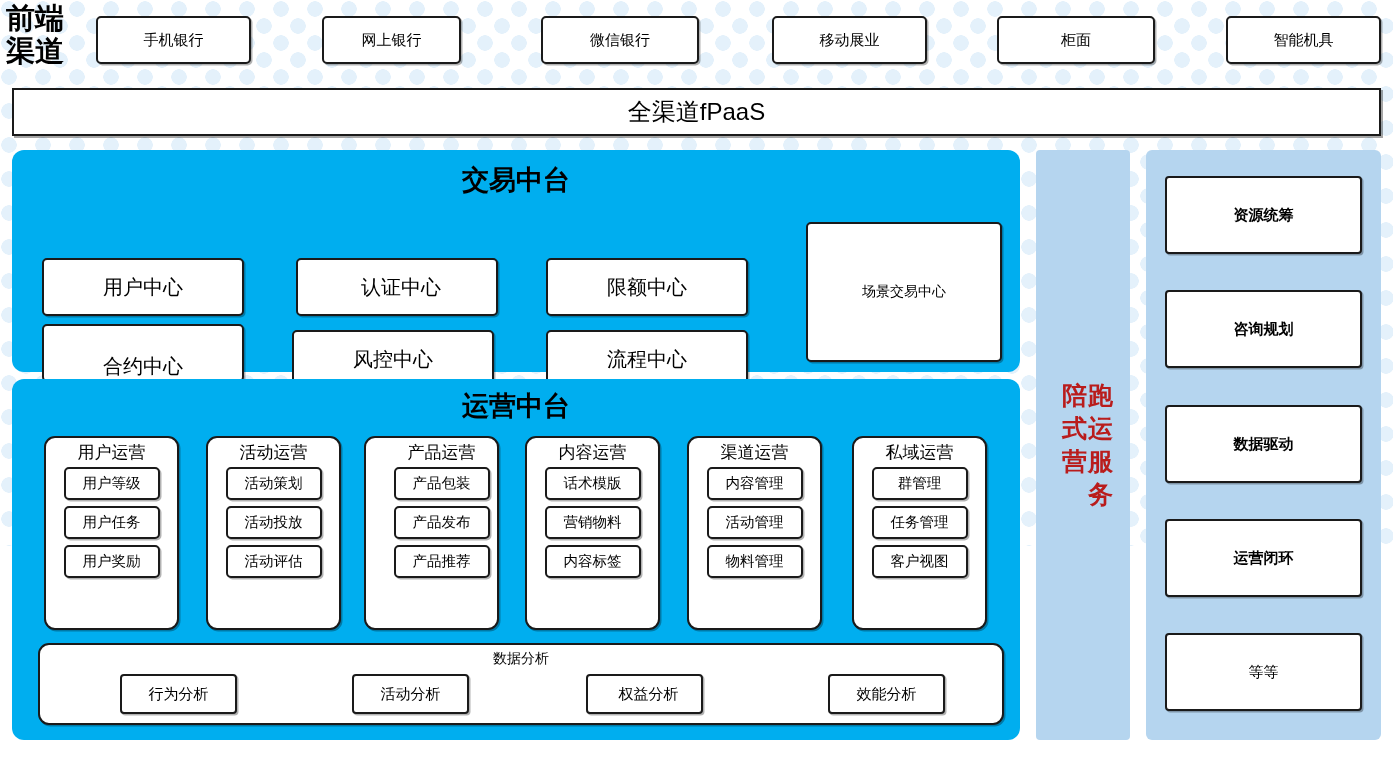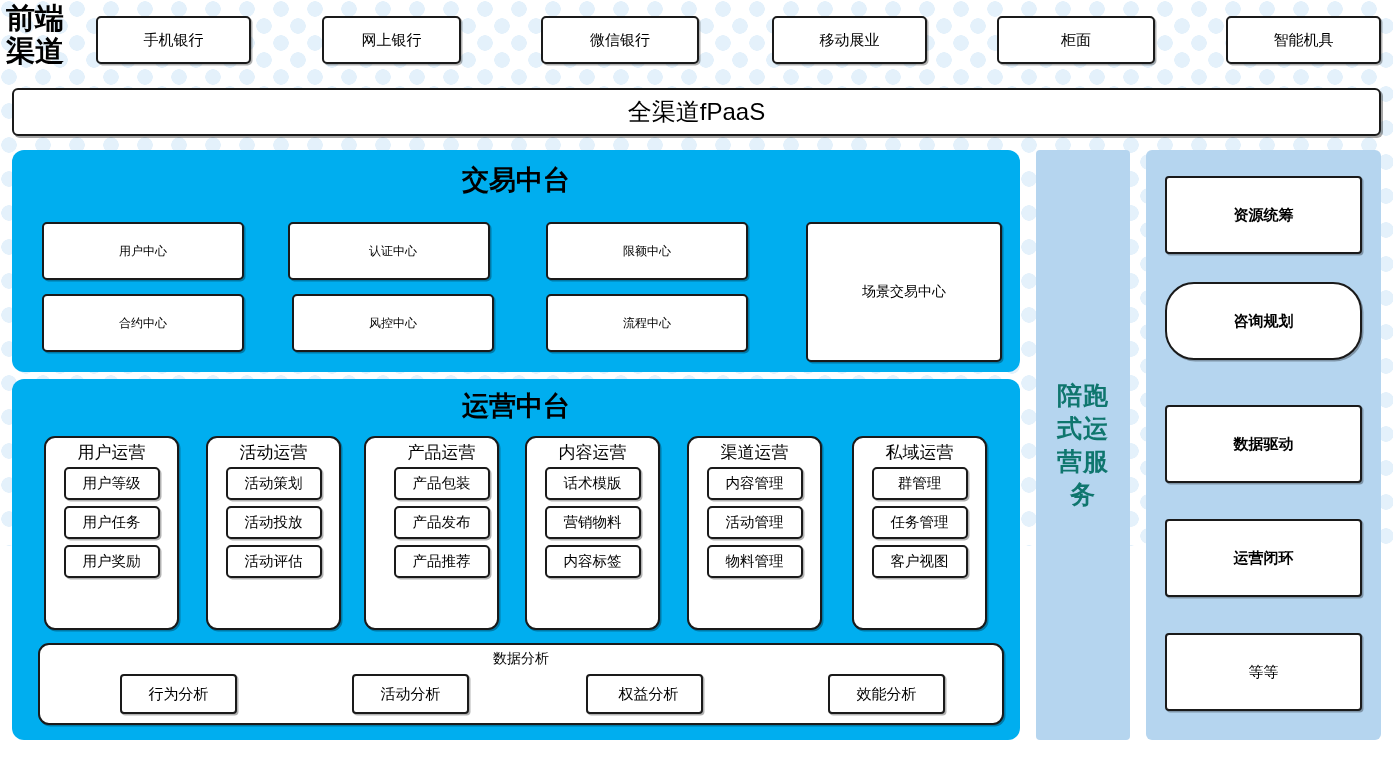--- a/index.html
+++ b/index.html
@@ -47,21 +47,21 @@
     top: 16px; height: 48px;
     font-size: 15px;
     border-width: 2.5px;
   }
 
   
   #fpaas {
     position: absolute; left: 12px; top: 88px;
     width: 1369px; height: 48px;
     font-size: 24px;
-    border-radius: 6px;
+    border-radius: 0;
     border-width: 2.5px;
     box-shadow: 2px 2px 0 rgba(0,0,0,0.35);
   }
 
   
   .cyanpanel {
     position: absolute;
     background: #00AEEF;
     border-radius: 12px;
   }
@@ -75,21 +75,22 @@
     color: #000;
     font-family: "Liberation Serif", "DejaVu Serif", serif;
   }
   #trade-panel .panel-title { top: 12px; font-size: 27px; }
   #ops-panel   .panel-title { top: 9px;  font-size: 27px; }
 
   
   .tbox {
     position: absolute;
     height: 58px; width: 202px;
-    font-size: 12px;
+    font-size: 20px;
+    margin-top: 36px;
   }
   #scene-box {
     position: absolute;
     left: 794px; top: 72px;
     width: 196px; height: 140px;
     font-size: 14px;
   }
 
   
   .ops-col {
@@ -144,22 +145,22 @@
     width: 94px; height: 590px;
     background: #B5D5EF;
     border-radius: 4px;
     display: flex; align-items: center; justify-content: center;
   }
   #accompany-text {
     font-size: 25px;
     font-weight: 700;
     line-height: 33px;
     letter-spacing: 1px;
-    color: #0f766e;
-    text-align: center;
+    color: #b91c1c;
+    text-align: right;
     width: 62px;
     word-break: break-all;
     font-family: "Liberation Sans", "DejaVu Sans", sans-serif;
   }
 
   
   #services {
     position: absolute;
     left: 1146px; top: 150px;
     width: 235px; height: 590px;
@@ -208,28 +209,28 @@
   <div class="wbox" id="fpaas">
     <span>全渠道fPaaS</span>
   </div>
 
   <div class="cyanpanel" id="trade-panel">
     <div class="panel-title">交易中台</div>
 
     <div class="wbox tbox" style="left:30px; top:72px;">
       <span>用户中心</span>
     </div>
-    <div class="wbox tbox" style="left:276px; top:72px;padding-left:8px;">
+    <div class="wbox tbox" style="left:284px; top:72px;padding-left:8px;">
       <span>认证中心</span>
     </div>
     <div class="wbox tbox" style="left:534px; top:72px;">
       <span>限额中心</span>
     </div>
 
-    <div class="wbox tbox" style="left:30px; top:144px;">
+    <div class="wbox tbox" style="left:30px; top:138px;align-items:flex-end;">
       <span>合约中心</span>
     </div>
     <div class="wbox tbox" style="left:280px; top:144px;">
       <span>风控中心</span>
     </div>
     <div class="wbox tbox" style="left:534px; top:144px;">
       <span>流程中心</span>
     </div>
 
     <div class="wbox" id="scene-box">
@@ -336,21 +337,21 @@
   </div>
 
   <div id="accompany">
     <div id="accompany-text">陪跑式运营服务</div>
   </div>
 
   <div id="services">
     <div class="wbox svc-card" style="top:26px;">
       <span>资源统筹</span>
     </div>
-    <div class="wbox svc-card" style="top:132px;border-radius:29px;">
+    <div class="wbox svc-card" style="top:140px;">
       <span>咨询规划</span>
     </div>
     <div class="wbox svc-card" style="top:255px;">
       <span>数据驱动</span>
     </div>
     <div class="wbox svc-card" style="top:369px;">
       <span>运营闭环</span>
     </div>
     <div class="wbox svc-card plain" style="top:483px;">
       <span>等等</span>

